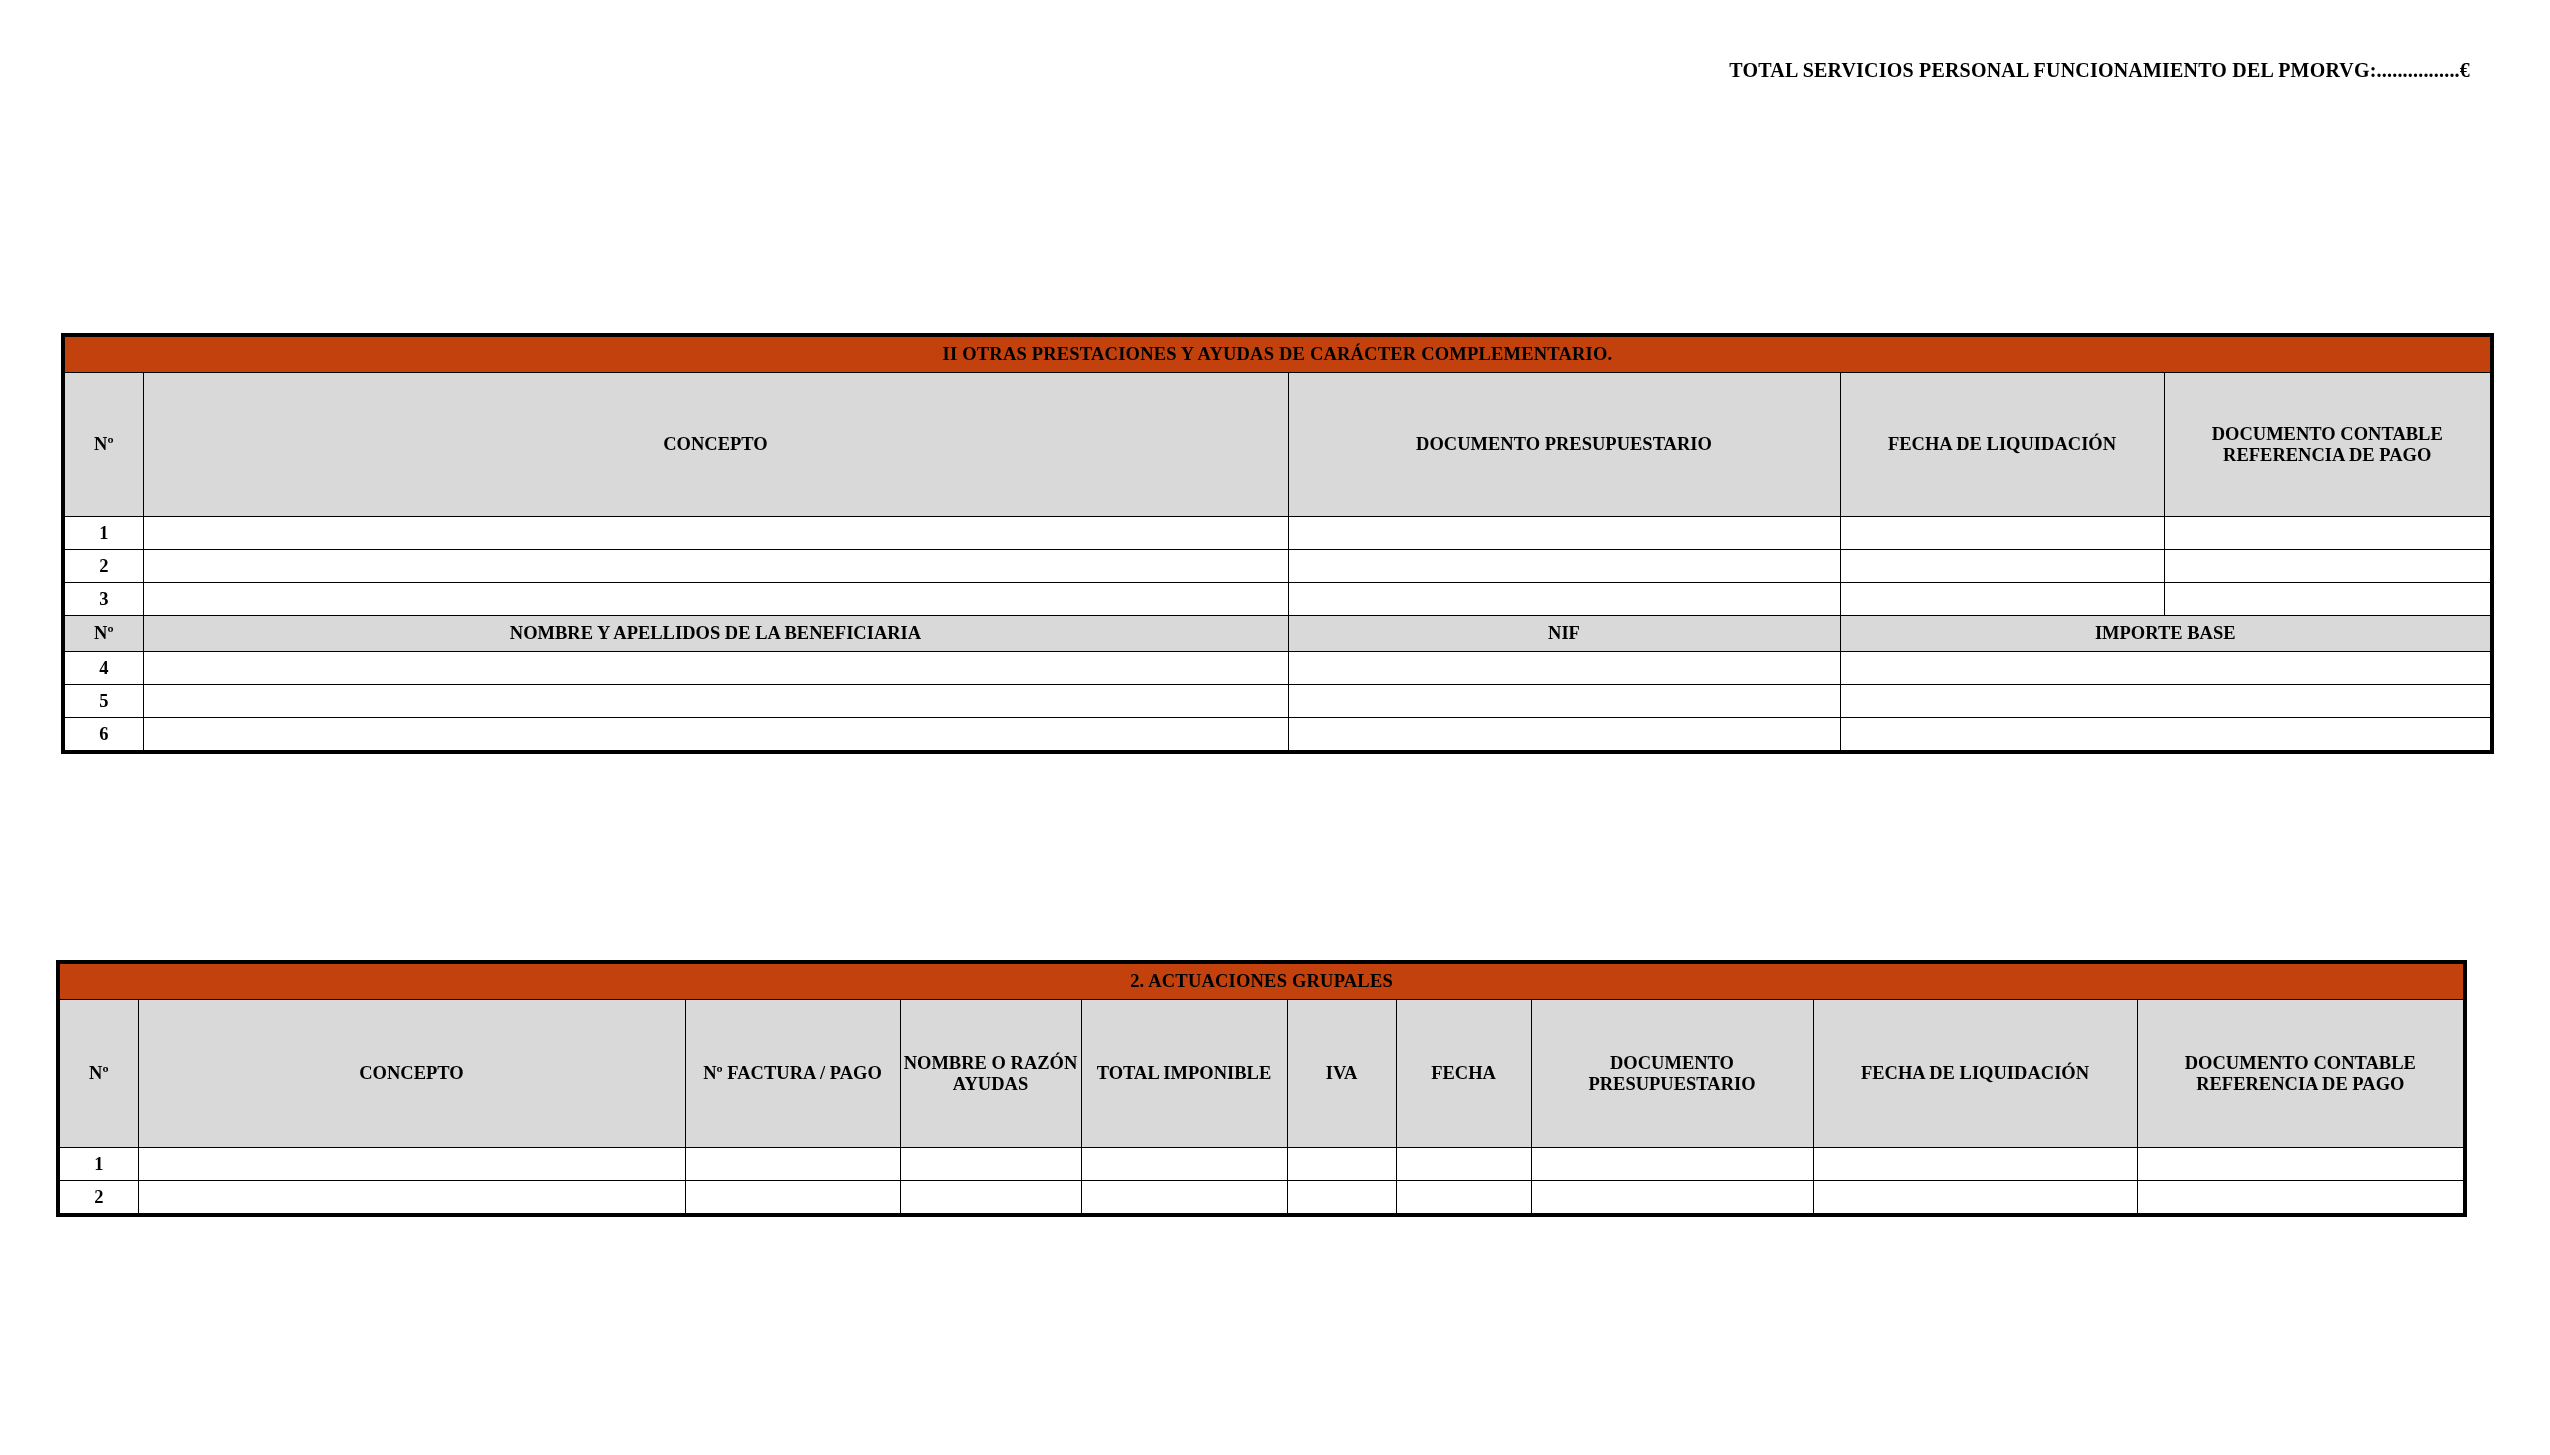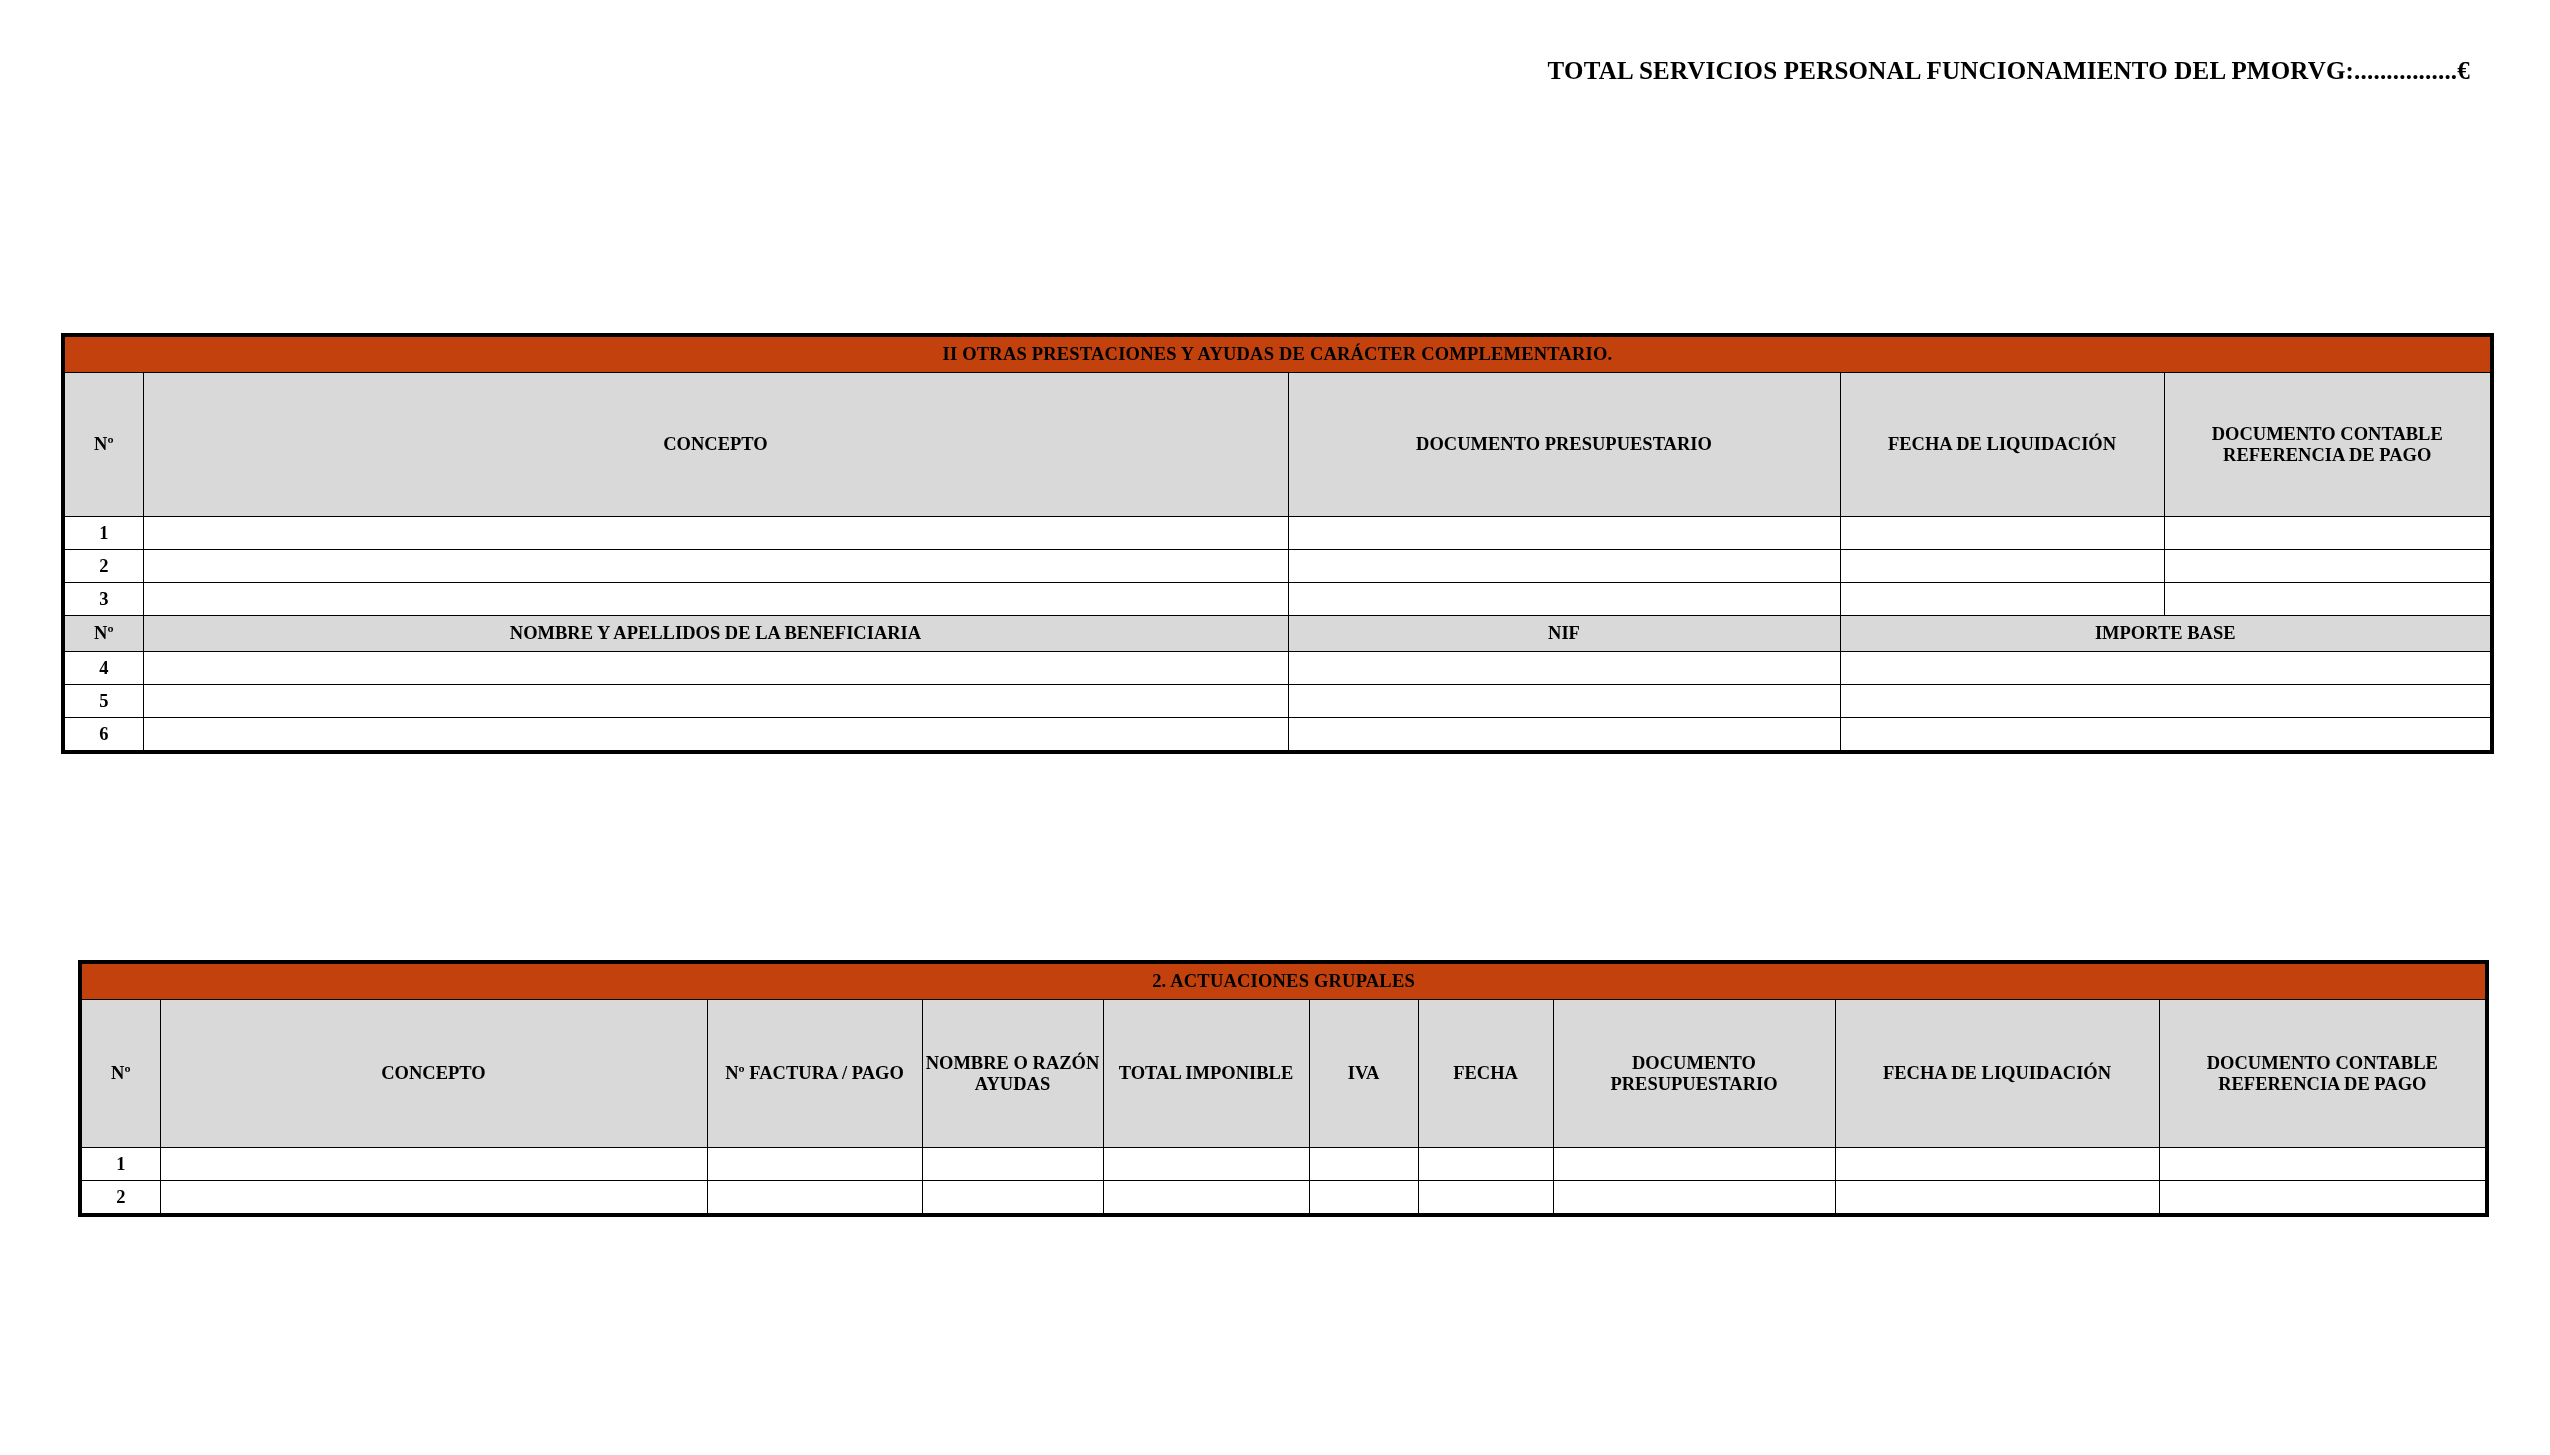--- a/index.html
+++ b/index.html
@@ -29,21 +29,21 @@
     top: 51px;
     left: 0;
     width: 2550px;
     text-align: right;
     padding-right: 80px;
     box-sizing: border-box;
   }
   .header-line {
     font-family: "Liberation Serif", serif;
     font-weight: bold;
-    font-size: 25px;
+    font-size: 20px;
     letter-spacing: 0.2px;
     line-height: 39px;
     white-space: pre;
   }
 
   
   .tbl {
     border-collapse: collapse;
     table-layout: fixed;
     position: absolute;
@@ -84,21 +84,21 @@
 
   
   #table-ayudas {
     top: 333px;
     left: 61px;
     width: 2430px;
   }
   
   #table-grupales {
     top: 960px;
-    left: 78px;
+    left: 56px;
     width: 2135px;
   }
 
   .h-tall { height: 143px; }
   .h-tall2 { height: 147px; }
 </style>
 </head>
 <body>
 
 <div class="page">

